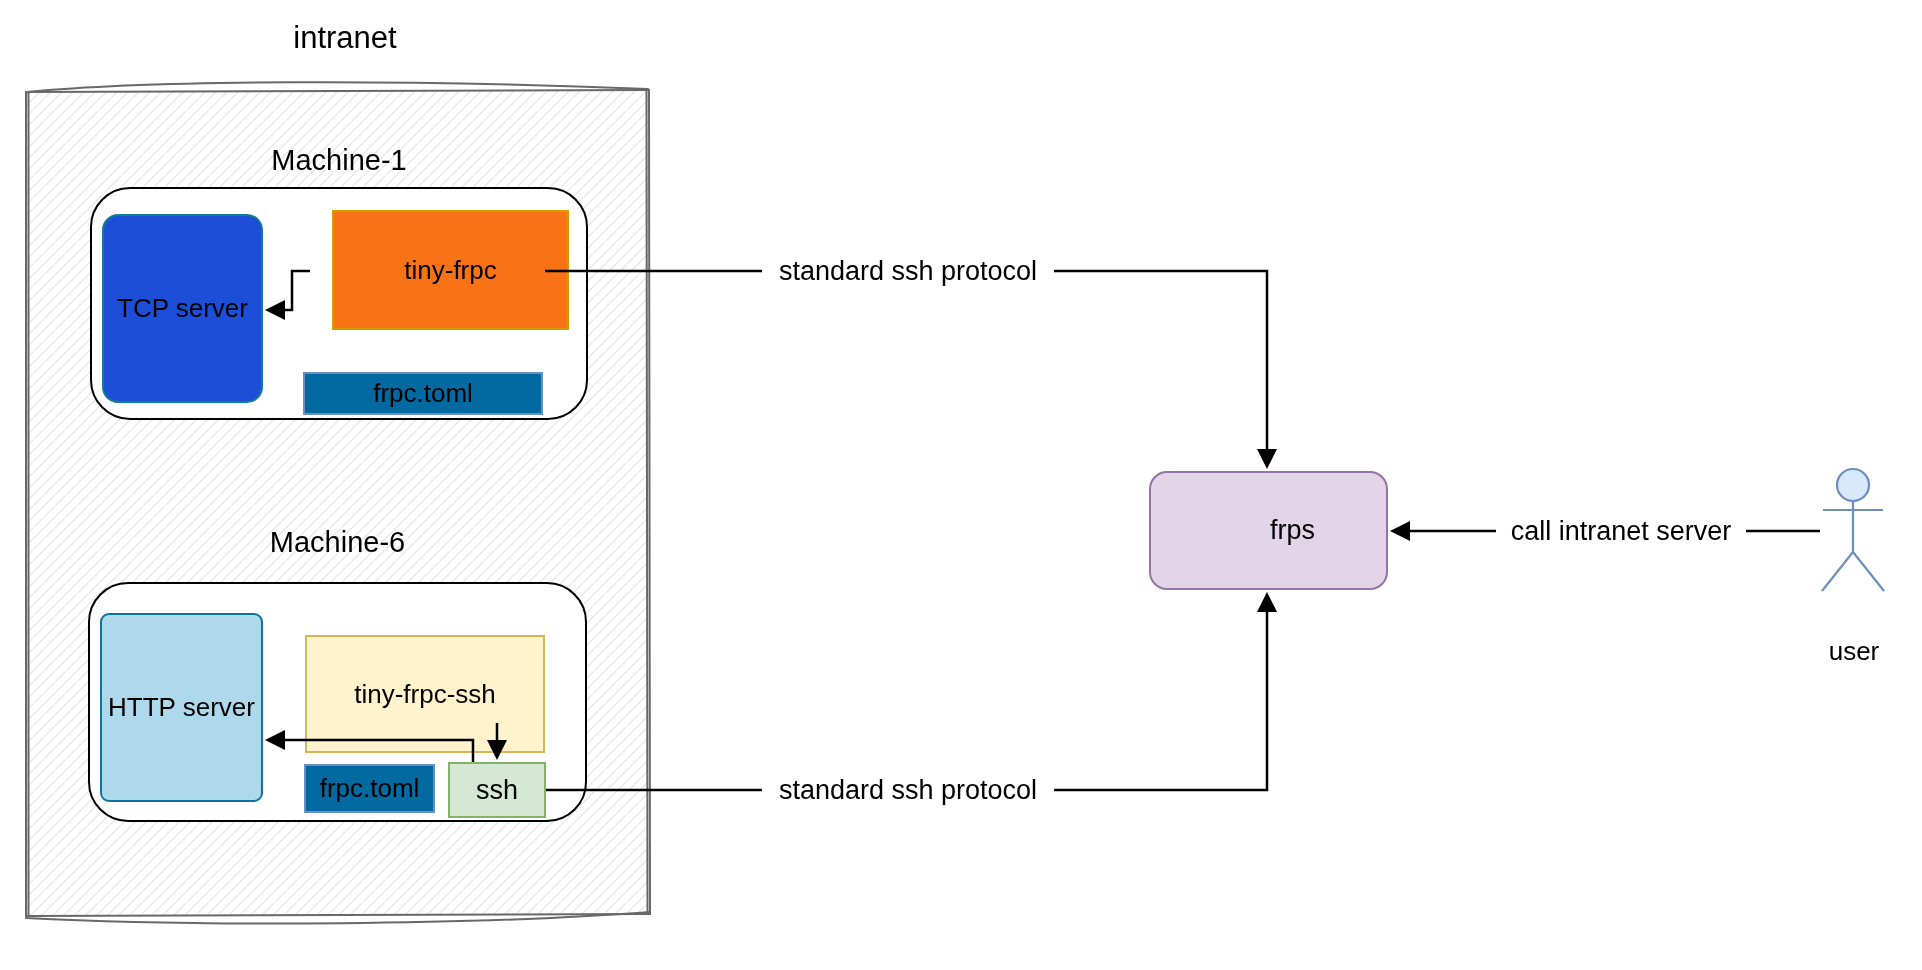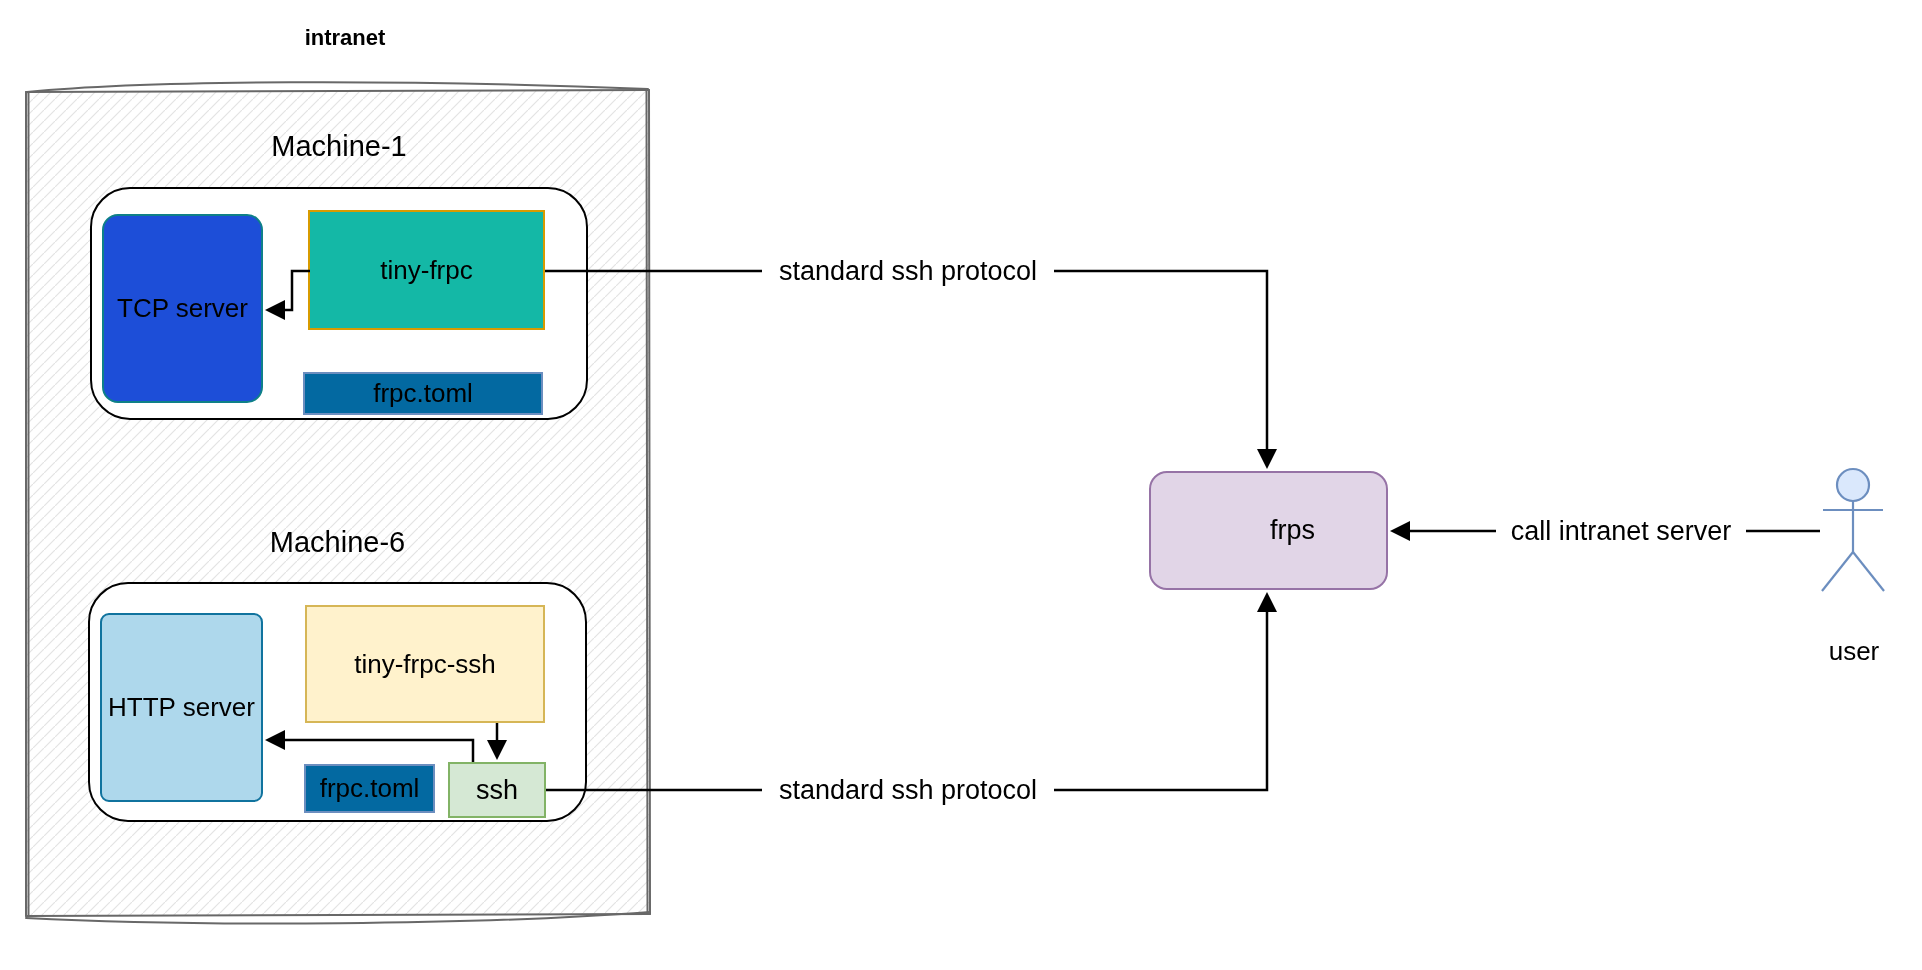--- a/index.html
+++ b/index.html
@@ -12,31 +12,31 @@
   .machine-box{
     position:absolute;background:#ffffff;border:2.5px solid #000;border-radius:40px;
     box-sizing:border-box;z-index:2;
   }
   .node{
     position:absolute;display:flex;align-items:center;justify-content:center;
     box-sizing:border-box;font-size:26px;z-index:3;text-align:center;
   }
   .tcp{background:#1d4ed8;border:2.5px solid #0e8088;border-radius:16px;}
   .http{background:#aed8ec;border:2.5px solid #10739e;border-radius:9px;}
-  .orange{background:#14b8a6;border:2.5px solid #d79b00;}
+  .orange{background:#f97316;border:2.5px solid #d79b00;margin-left:24px;}
   .yellow{background:#fff2cc;border:2.5px solid #d6b656;}
   .blue{background:#0369a1;border:2.5px solid #6c8ebf;}
   .green{background:#d5e8d4;border:2.5px solid #82b366;}
   .frps{background:#e1d5e7;border:2.5px solid #9673a6;border-radius:18px;padding-left:48px;}
   #fg-layer{z-index:4;}
   .lbl{
     position:absolute;text-align:center;z-index:5;white-space:nowrap;
   }
   .edge-lbl{background:#ffffff;font-size:27px;z-index:5;}
-  .title-lbl{font-size:22px;font-weight:bold;}
+  .title-lbl{font-size:31px;}
   .machine-lbl{font-size:29px;}
   .user-lbl{font-size:26px;}
 </style>
 </head>
 <body>
 
 <div id="canvas">
 
   <svg class="layer" id="bg-layer">
     <defs>
@@ -69,21 +69,21 @@
   <div class="node orange" style="left:308px;top:210px;width:237px;height:120px;">
     <span>tiny-frpc</span>
   </div>
   <div class="node blue" style="left:303px;top:372px;width:240px;height:43px;">
     <span>frpc.toml</span>
   </div>
 
   <div class="node http" style="left:100px;top:613px;width:163px;height:189px;">
     <span>HTTP server</span>
   </div>
-  <div class="node yellow" style="left:305px;top:605px;width:240px;height:118px;">
+  <div class="node yellow" style="left:305px;top:635px;width:240px;height:118px;">
     <span>tiny-frpc-ssh</span>
   </div>
   <div class="node blue" style="left:304px;top:764px;width:131px;height:49px;">
     <span>frpc.toml</span>
   </div>
   <div class="node green" style="left:448px;top:762px;width:98px;height:56px;font-size:27px;">
     <span>ssh</span>
   </div>
 
   <div class="node frps" style="left:1149px;top:471px;width:239px;height:119px;font-size:27px;">
@@ -111,21 +111,21 @@
       <circle cx="1853" cy="485" r="16" fill="#dae8fc"></circle>
       <line x1="1853" y1="501" x2="1853" y2="552"></line>
       <line x1="1823" y1="510" x2="1883" y2="510"></line>
       <line x1="1853" y1="552" x2="1822" y2="591"></line>
       <line x1="1853" y1="552" x2="1884" y2="591"></line>
     </g>
   </svg>
 
   <div class="lbl title-lbl" style="left:245px;top:19px;width:200px;height:38px;line-height:38px;">intranet</div>
 
-  <div class="lbl machine-lbl" style="left:90px;top:129px;width:498px;height:34px;line-height:34px;">Machine-1</div>
+  <div class="lbl machine-lbl" style="left:90px;top:143px;width:498px;height:34px;line-height:34px;">Machine-1</div>
 
   <div class="lbl machine-lbl" style="left:88px;top:525px;width:499px;height:34px;line-height:34px;">Machine-6</div>
 
   <div class="lbl edge-lbl" style="left:762px;top:253px;width:292px;height:36px;line-height:36px;">standard ssh protocol</div>
 
   <div class="lbl edge-lbl" style="left:762px;top:772px;width:292px;height:36px;line-height:36px;">standard ssh protocol</div>
 
   <div class="lbl edge-lbl" style="left:1496px;top:513px;width:250px;height:36px;line-height:36px;">call intranet server</div>
 
   <div class="lbl user-lbl" style="left:1794px;top:635px;width:120px;height:32px;line-height:32px;">user</div>

